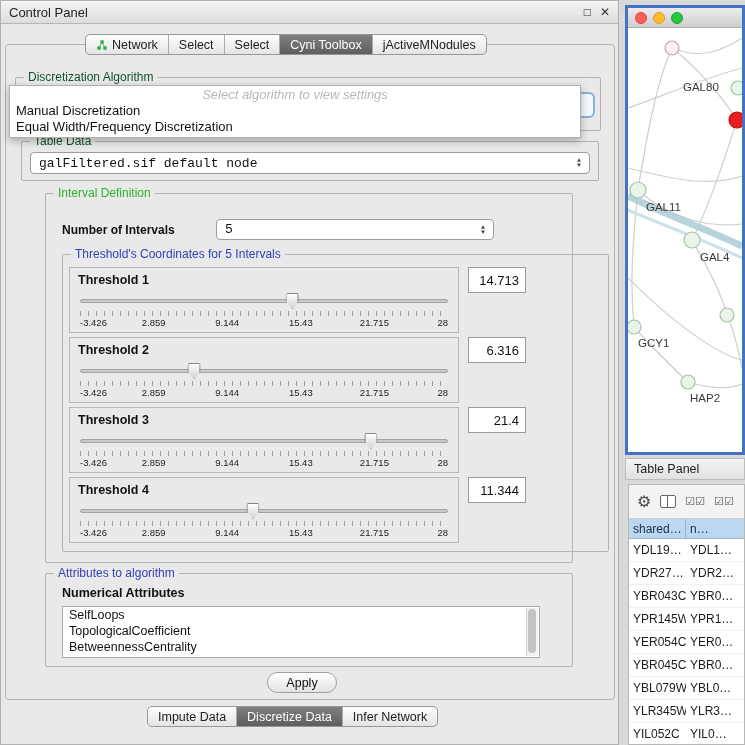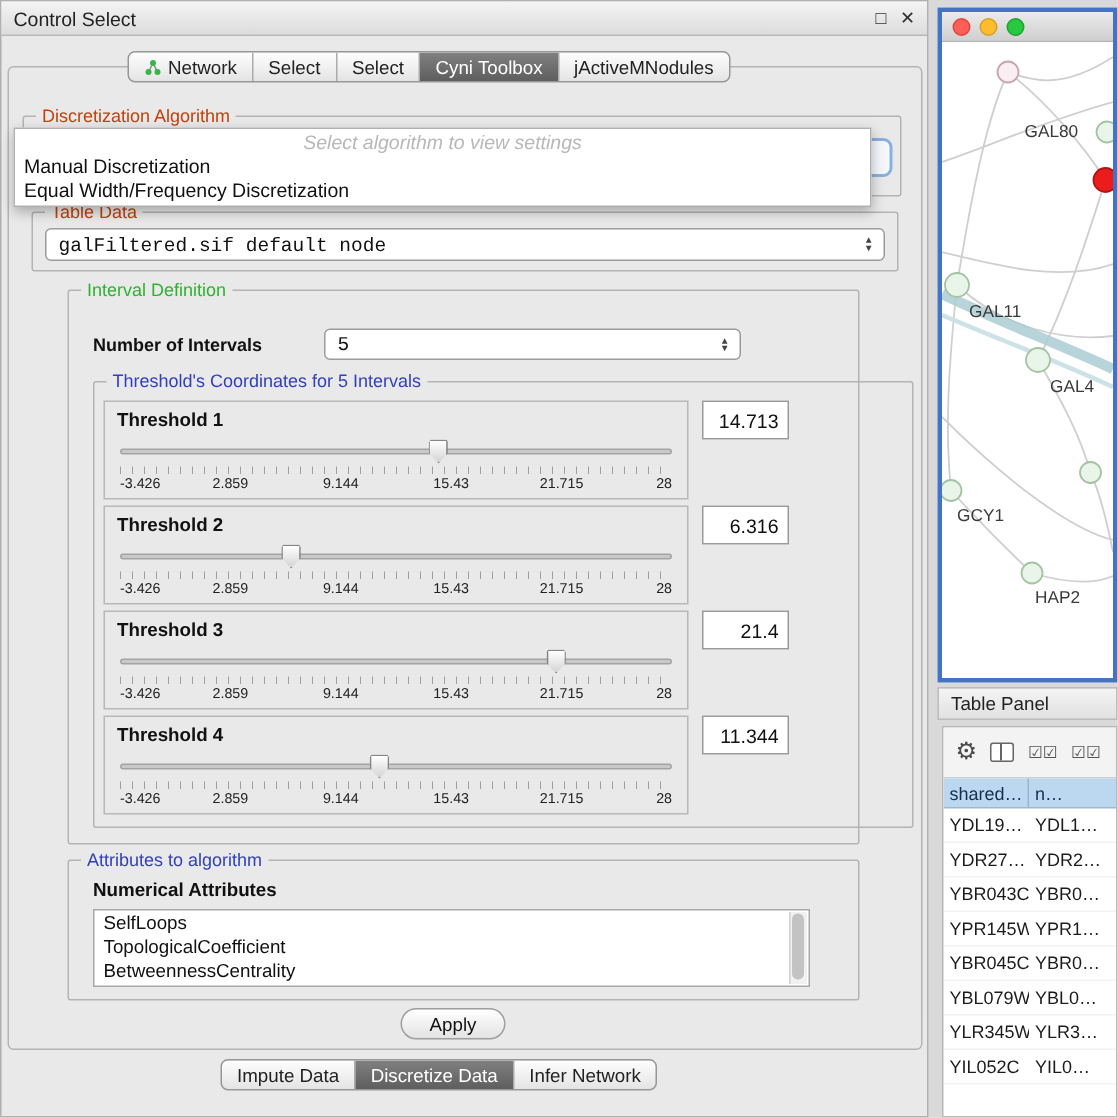--- a/index.html
+++ b/index.html
@@ -44,21 +44,21 @@
   }
 
   
   .group{position:absolute;border:1px solid #b4b4b4;border-radius:2px;box-sizing:border-box;}
   .gtitle{
     position:absolute;top:-8px;left:8px;background:#e9e9e9;padding:0 4px;
     font-size:12px;white-space:nowrap;line-height:14px;
   }
   .gtitle.green{color:#2db32d;}
   .gtitle.blue{color:#3340bb;}
-  .gtitle.dark{color:#c2410c;}
+  .gtitle.dark{color:#14532d;}
 
   
   .combo{
     position:absolute;height:22px;background:#fff;border:1px solid #9c9c9c;border-radius:4px;
     font-size:13px;display:flex;align-items:center;padding:0 8px;box-sizing:border-box;color:#111;font-family:Liberation Mono, monospace;
   }
   .combo .arrows{
     margin-left:auto;display:flex;flex-direction:column;align-items:center;
     font-size:6.5px;line-height:5px;color:#444;padding-left:6px;
   }
@@ -168,21 +168,21 @@
   .tp-row .c1{flex:1;padding-left:4px;overflow:hidden;white-space:nowrap;}
 </style>
 </head>
 <body>
 
 <div class="desktop">
 
   <div class="control-panel">
 
     <div class="titlebar">
-      <span>Control Select</span>
+      <span>Control Panel</span>
       <span class="win-btns">
         <span>□</span>
         <span>✕</span>
       </span>
     </div>
 
     <div class="tab-pane"></div>
 
     <div class="top-tabs seg">
       <div class="seg-item">
@@ -434,20 +434,24 @@
       </div>
       <div class="tp-row">
         <div class="c0">YBR043C</div>
         <div class="c1">YBR0…</div>
       </div>
       <div class="tp-row">
         <div class="c0">YPR145W</div>
         <div class="c1">YPR1…</div>
       </div>
       <div class="tp-row">
+        <div class="c0">YER054C</div>
+        <div class="c1">YER0…</div>
+      </div>
+      <div class="tp-row">
         <div class="c0">YBR045C</div>
         <div class="c1">YBR0…</div>
       </div>
       <div class="tp-row">
         <div class="c0">YBL079W</div>
         <div class="c1">YBL0…</div>
       </div>
       <div class="tp-row">
         <div class="c0">YLR345W</div>
         <div class="c1">YLR3…</div>

